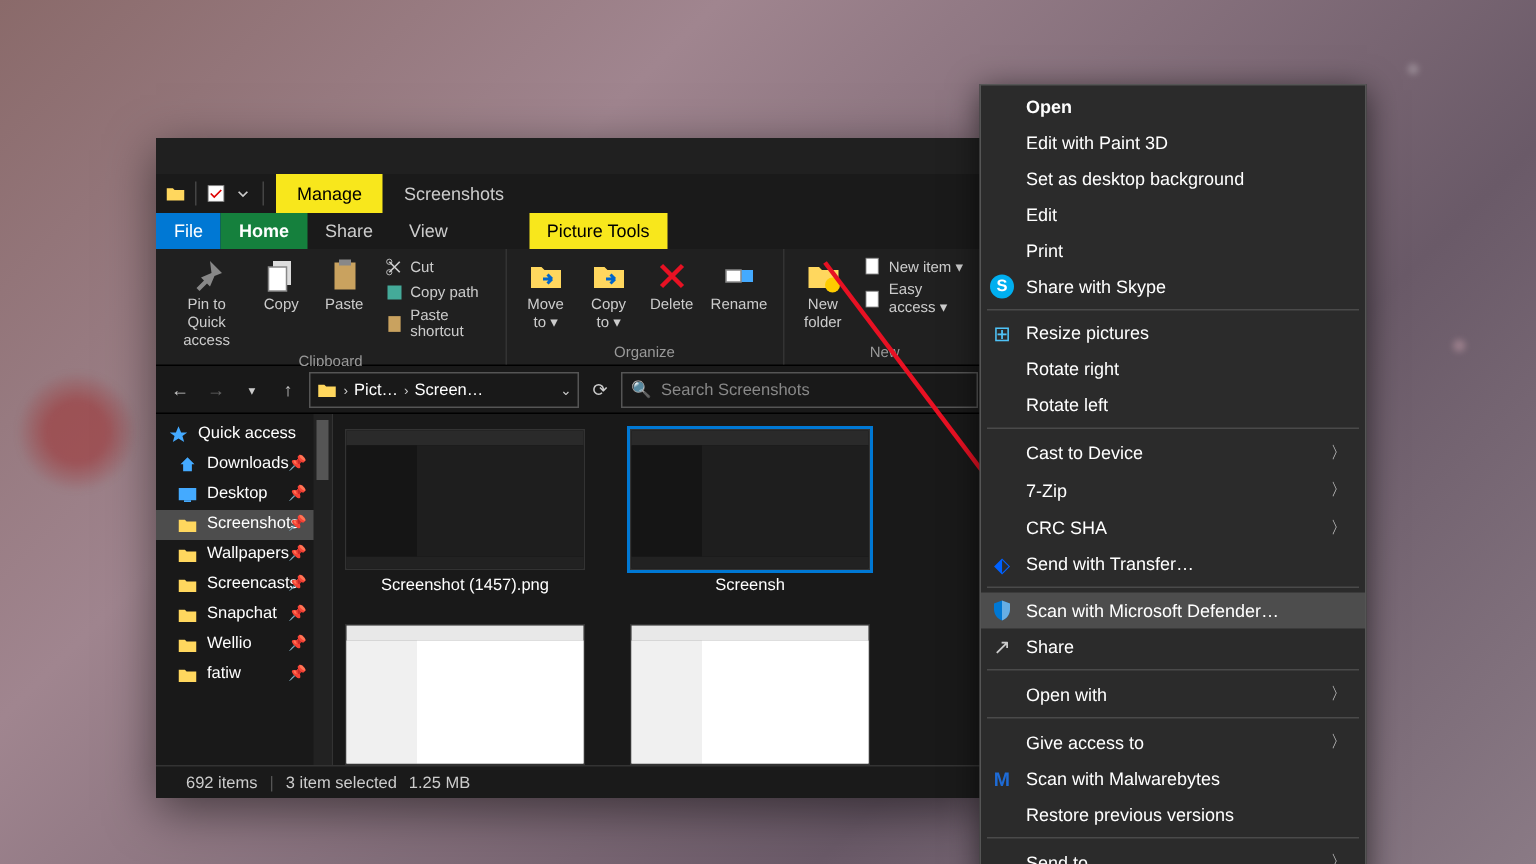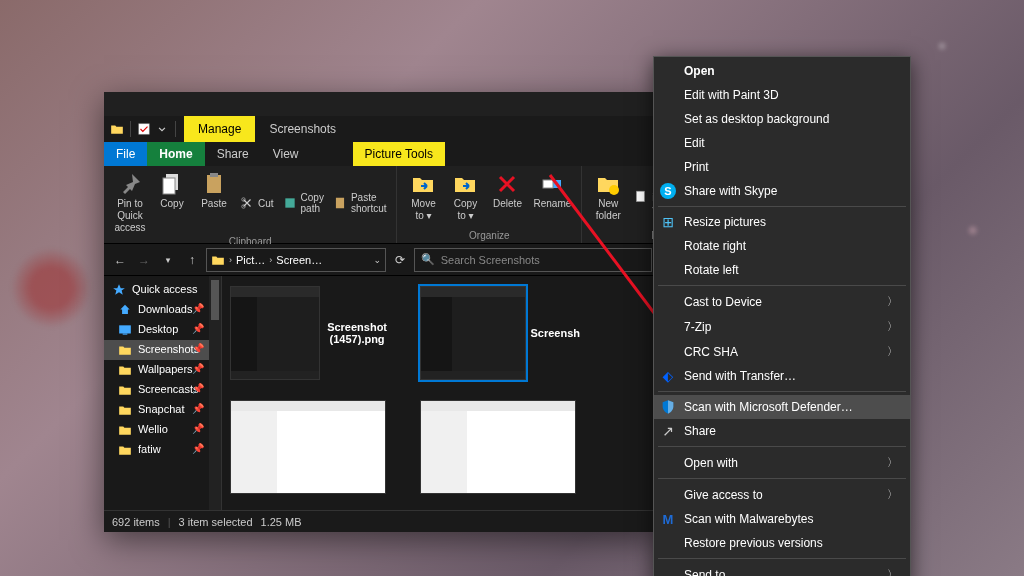--- a/index.html
+++ b/index.html
@@ -57,21 +57,21 @@
   padding: 4px 6px 2px; border-right: 1px solid #333;
 }
 .ribbon-group-label { font-size: 10px; color: #999; text-align: center; }
 .ribbon-buttons { display: flex; gap: 2px; }
 .rbtn {
   display: flex; flex-direction: column; align-items: center; justify-content: flex-start;
   padding: 2px 4px; font-size: 10px; color: #ccc; text-align: center; line-height: 1.2;
   min-width: 40px;
 }
 .rbtn-icon { width: 24px; height: 24px; margin-bottom: 2px; }
-.rbtn-small-list { display: flex; flex-direction: row; gap: 1px; }
+.rbtn-small-list { display: flex; flex-direction: column; gap: 1px; }
 .rbtn-small {
   display: flex; align-items: center; gap: 4px; font-size: 10px; color: #ccc;
   padding: 1px 4px;
 }
 .rbtn-small-icon { width: 14px; height: 14px; flex-shrink: 0; }
 
 .navbar {
   height: 32px; background: #191919; display: flex; align-items: center;
   gap: 4px; padding: 0 6px; border-bottom: 1px solid #000;
 }
@@ -97,41 +97,41 @@
   display: flex; align-items: flex-start; gap: 6px; padding: 3px 6px 3px 14px;
   font-size: 11px; color: #fff; position: relative;
 }
 .side-item.selected { background: #4d4d4d; }
 .side-icon { width: 14px; height: 14px; flex-shrink: 0; }
 .side-pin { position: absolute; right: 16px; color: #888; font-size: 10px; }
 .side-header { font-weight: normal; padding-left: 8px; }
 
 .content { flex: 1; padding: 10px 8px; display: flex; flex-wrap: wrap; gap: 20px 30px; align-content: flex-start; overflow: hidden; }
 .thumb {
-  width: 160px; display: flex; flex-direction: row; align-items: center; gap: 4px; font-weight: bold;
+  width: 160px; display: flex; flex-direction: column; align-items: center; gap: 4px;
 }
 .thumb-img {
   width: 160px; height: 94px; background: #0a0a0a; border: 1px solid #333;
   display: flex; flex-direction: column; position: relative;
 }
 .thumb-img.selected { outline: 2px solid #0078d4; }
 .thumb-title { font-size: 11px; color: #fff; text-align: center; }
 .thumb-fake-top { height: 10px; background: #2a2a2a; }
 .thumb-fake-body { flex: 1; display: flex; }
 .thumb-fake-side { width: 30%; background: #151515; }
 .thumb-fake-main { flex: 1; background: #1e1e1e; }
 .thumb-fake-taskbar { height: 8px; background: #222; }
 .thumb-light .thumb-fake-top { background: #e8e8e8; }
 .thumb-light .thumb-fake-body { background: #fff; }
 .thumb-light .thumb-fake-side { background: #f0f0f0; }
 .thumb-light .thumb-fake-main { background: #fff; }
 
 .statusbar {
   height: 22px; background: #1a1a1a; border-top: 1px solid #333;
-  display: flex; align-items: center; padding: 0 8px; gap: 8px;
+  display: flex; align-items: center; padding: 0 20px; gap: 8px;
   font-size: 11px; color: #ccc;
 }
 .status-sep { color: #555; }
 
 
 .context-menu {
   position: absolute; left: 653px; top: 56px; width: 258px;
   background: #2b2b2b; color: #fff; font-size: 12px;
   box-shadow: 0 4px 20px rgba(0,0,0,0.6);
   border: 1px solid #555; padding: 2px 0;

